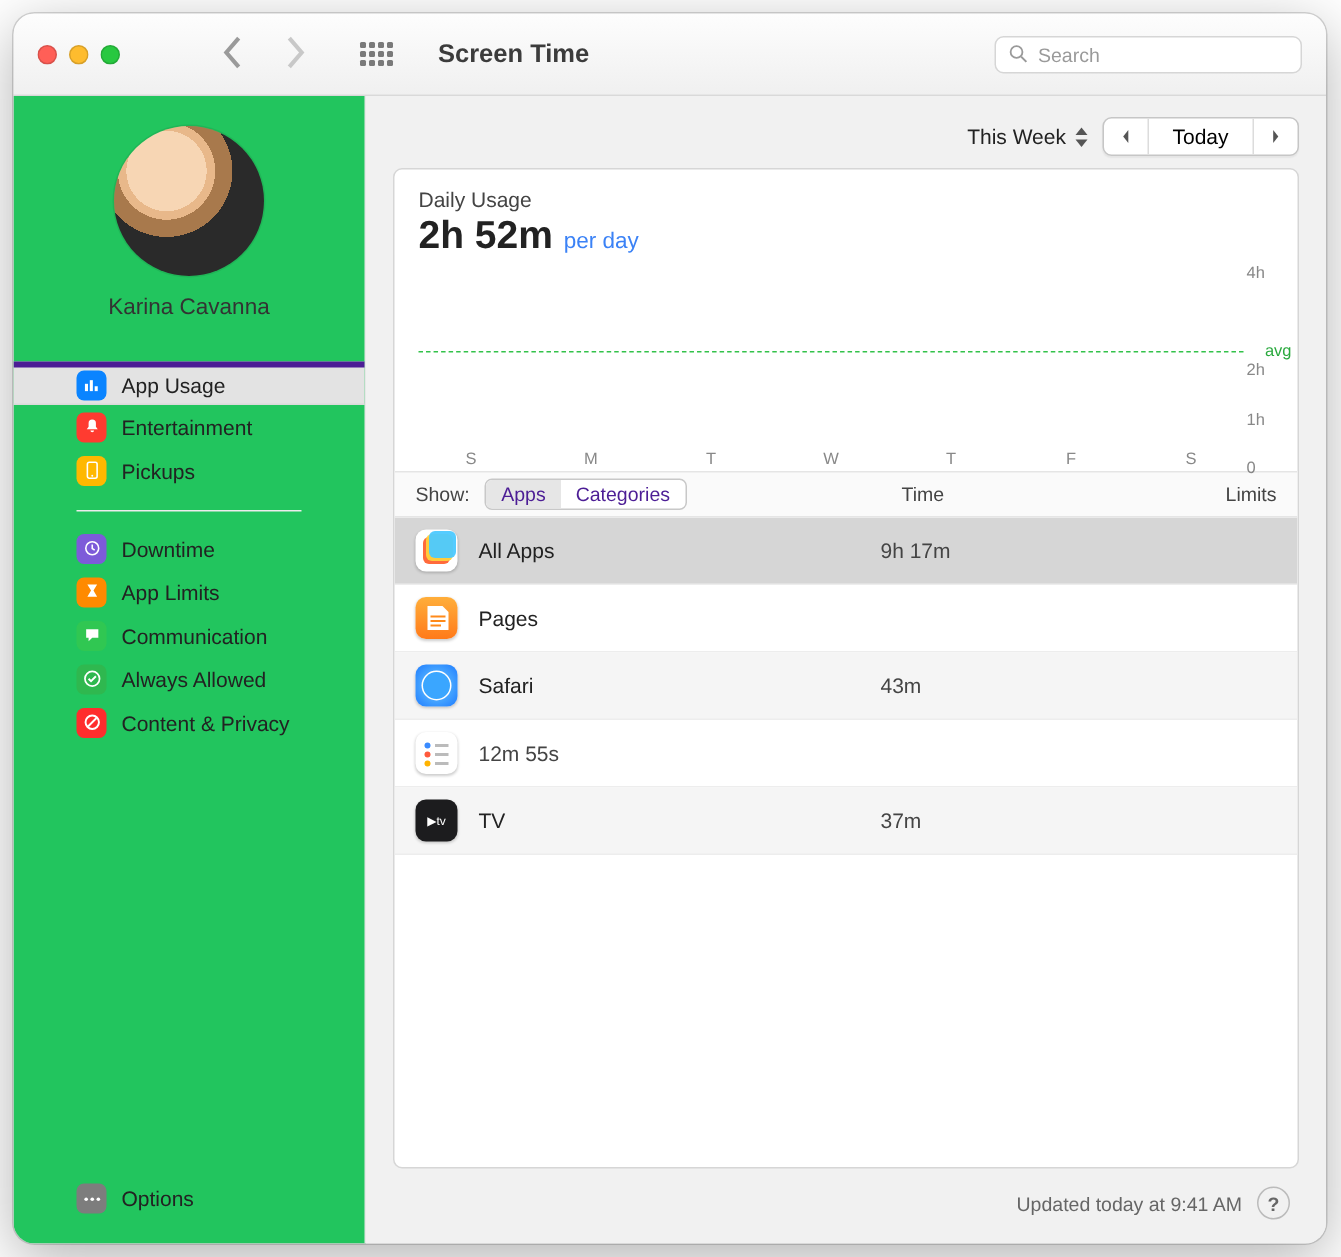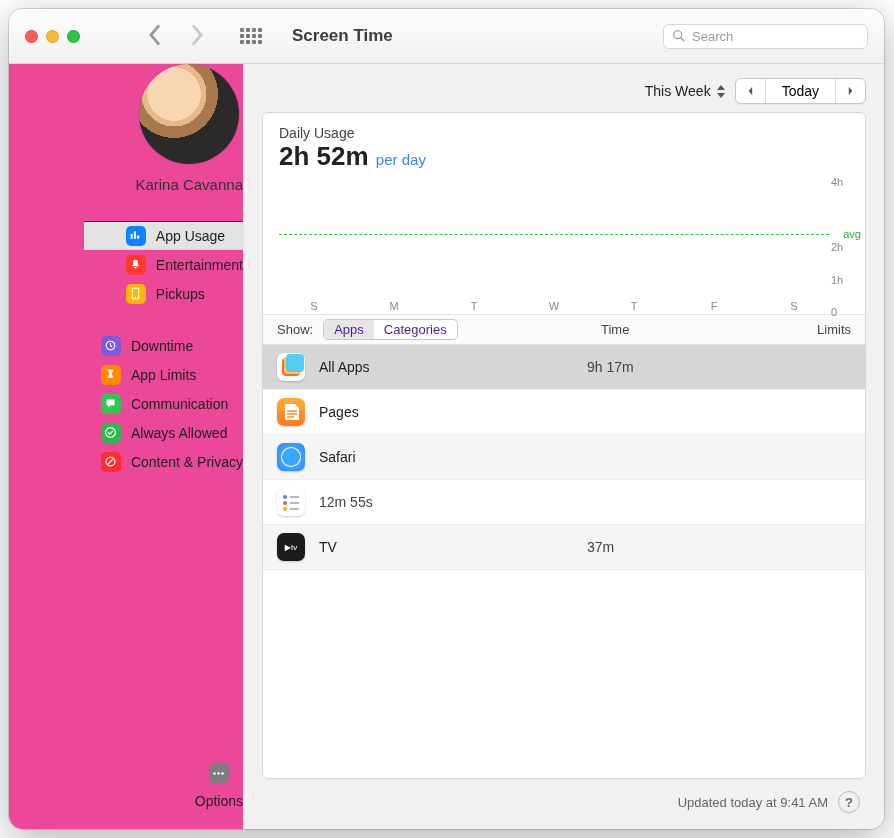--- a/index.html
+++ b/index.html
@@ -44,39 +44,39 @@
   .title { font-size:17px; font-weight:600; color:#3c3c3c; }
   .searchbox { margin-left:auto; display:flex; align-items:center; gap:6px; width:205px; height:25px;
     border:1px solid #d6d6d6; border-radius:6px; padding:0 8px; background:#fff; color:#9a9a9a;}
   .searchbox svg{width:14px;height:14px;}
   .searchbox span{font-size:13px;}
 
   
   .body { flex:1; display:flex; }
   .sidebar {
     width: 235px;
-    background:#ec4899;
+    background:#22c55e;
     border-right:1px solid #e7e7e7;
     display:flex;
     flex-direction:column;
-    align-items:flex-end;
+    padding-top:20px;
   }
   .avatar-block{ display:flex; flex-direction:column; align-items:center; gap:12px; margin-bottom:28px;}
   .avatar{ width:100px; height:100px; border-radius:50%; overflow:hidden;
     box-shadow: 0 0 0 1px rgba(0,0,0,.08);
     background: radial-gradient(circle at 35% 30%, #f7d6b4 0 28%, #e8b88a 28% 34%, #a8794c 34% 46%, #2a2a2a 46% 100%);
   }
   .username{ font-size:15px; color:#333; }
 
   .nav-list{ list-style:none; }
   .nav-item{ display:flex; align-items:center; gap:10px; height:29px; padding:0 0 0 42px; font-size:14px; color:#222; cursor:default; }
-  .nav-item.selected{ background:#e3e3e3; border-top:1px solid #4c1d95; border-bottom:1px solid #dadada;}
+  .nav-item.selected{ background:#e3e3e3; border-top:4px solid #4c1d95; border-bottom:1px solid #dadada;}
   .nav-sep{ height:1px; background:#ececec; margin:12px 42px 10px; }
   .sidebar-footer{ margin-top:auto; padding:0 0 20px 42px; }
-  .options-row{ display:flex; align-items:center; gap:10px; font-size:14px;flex-direction:column; }
+  .options-row{ display:flex; align-items:center; gap:10px; font-size:14px; }
 
   .mini-icon{ width:20px; height:20px; border-radius:5px; display:flex; align-items:center; justify-content:center; flex:none; }
   .mini-icon svg{width:13px;height:13px; fill:#fff;}
   .mi-blue{background:#0a84ff;} .mi-red{background:#ff3b30;} .mi-yellow{background:#ffb800;}
   .mi-purple{background:#7d5bd9;} .mi-orange{background:#ff8a00;} .mi-green{background:#30c752;}
   .mi-green2{background:#2fb84f;} .mi-red2{background:#ff2d2d;} .mi-grey{background:#7d7d7d;}
 
   
   .main { flex:1; background:#f1f1f1; display:flex; flex-direction:column; padding:14px 18px 14px 18px; }
   .range-row{ display:flex; justify-content:flex-end; align-items:center; gap:10px; margin-bottom:8px; }
@@ -440,20 +440,21 @@
             <div class="row">
               <div class="app-ico" style="background:radial-gradient(circle,#6fd0ff,#1e7bff)">
                 <svg viewBox="0 0 28 28">
                   <circle cx="14" cy="14" r="10" fill="#fff"></circle>
                   <circle cx="14" cy="14" r="9" fill="#3aa6ff"></circle>
                   <path d="M14 14 L20 8 L14 14 L8 20z" fill="#ff3b30"></path>
                   <path d="M14 14 L8 20 L14 14 L20 8z" fill="#fff"></path>
                 </svg>
               </div>
     <span class="name">Safari</span>
+    <span class="time">43m</span>
     <span class="lim"></span>
             </div>
             <div class="row">
               <div class="app-ico" style="background:#fff">
                 <svg viewBox="0 0 28 28">
                   <circle cx="8" cy="9" r="2" fill="#3a8bff"></circle>
                   <circle cx="8" cy="15" r="2" fill="#ff5a3c"></circle>
                   <circle cx="8" cy="21" r="2" fill="#ffb300"></circle>
                   <line x1="13" y1="9" x2="22" y2="9" stroke="#bbb" stroke-width="2"></line>
                   <line x1="13" y1="15" x2="22" y2="15" stroke="#bbb" stroke-width="2"></line>

